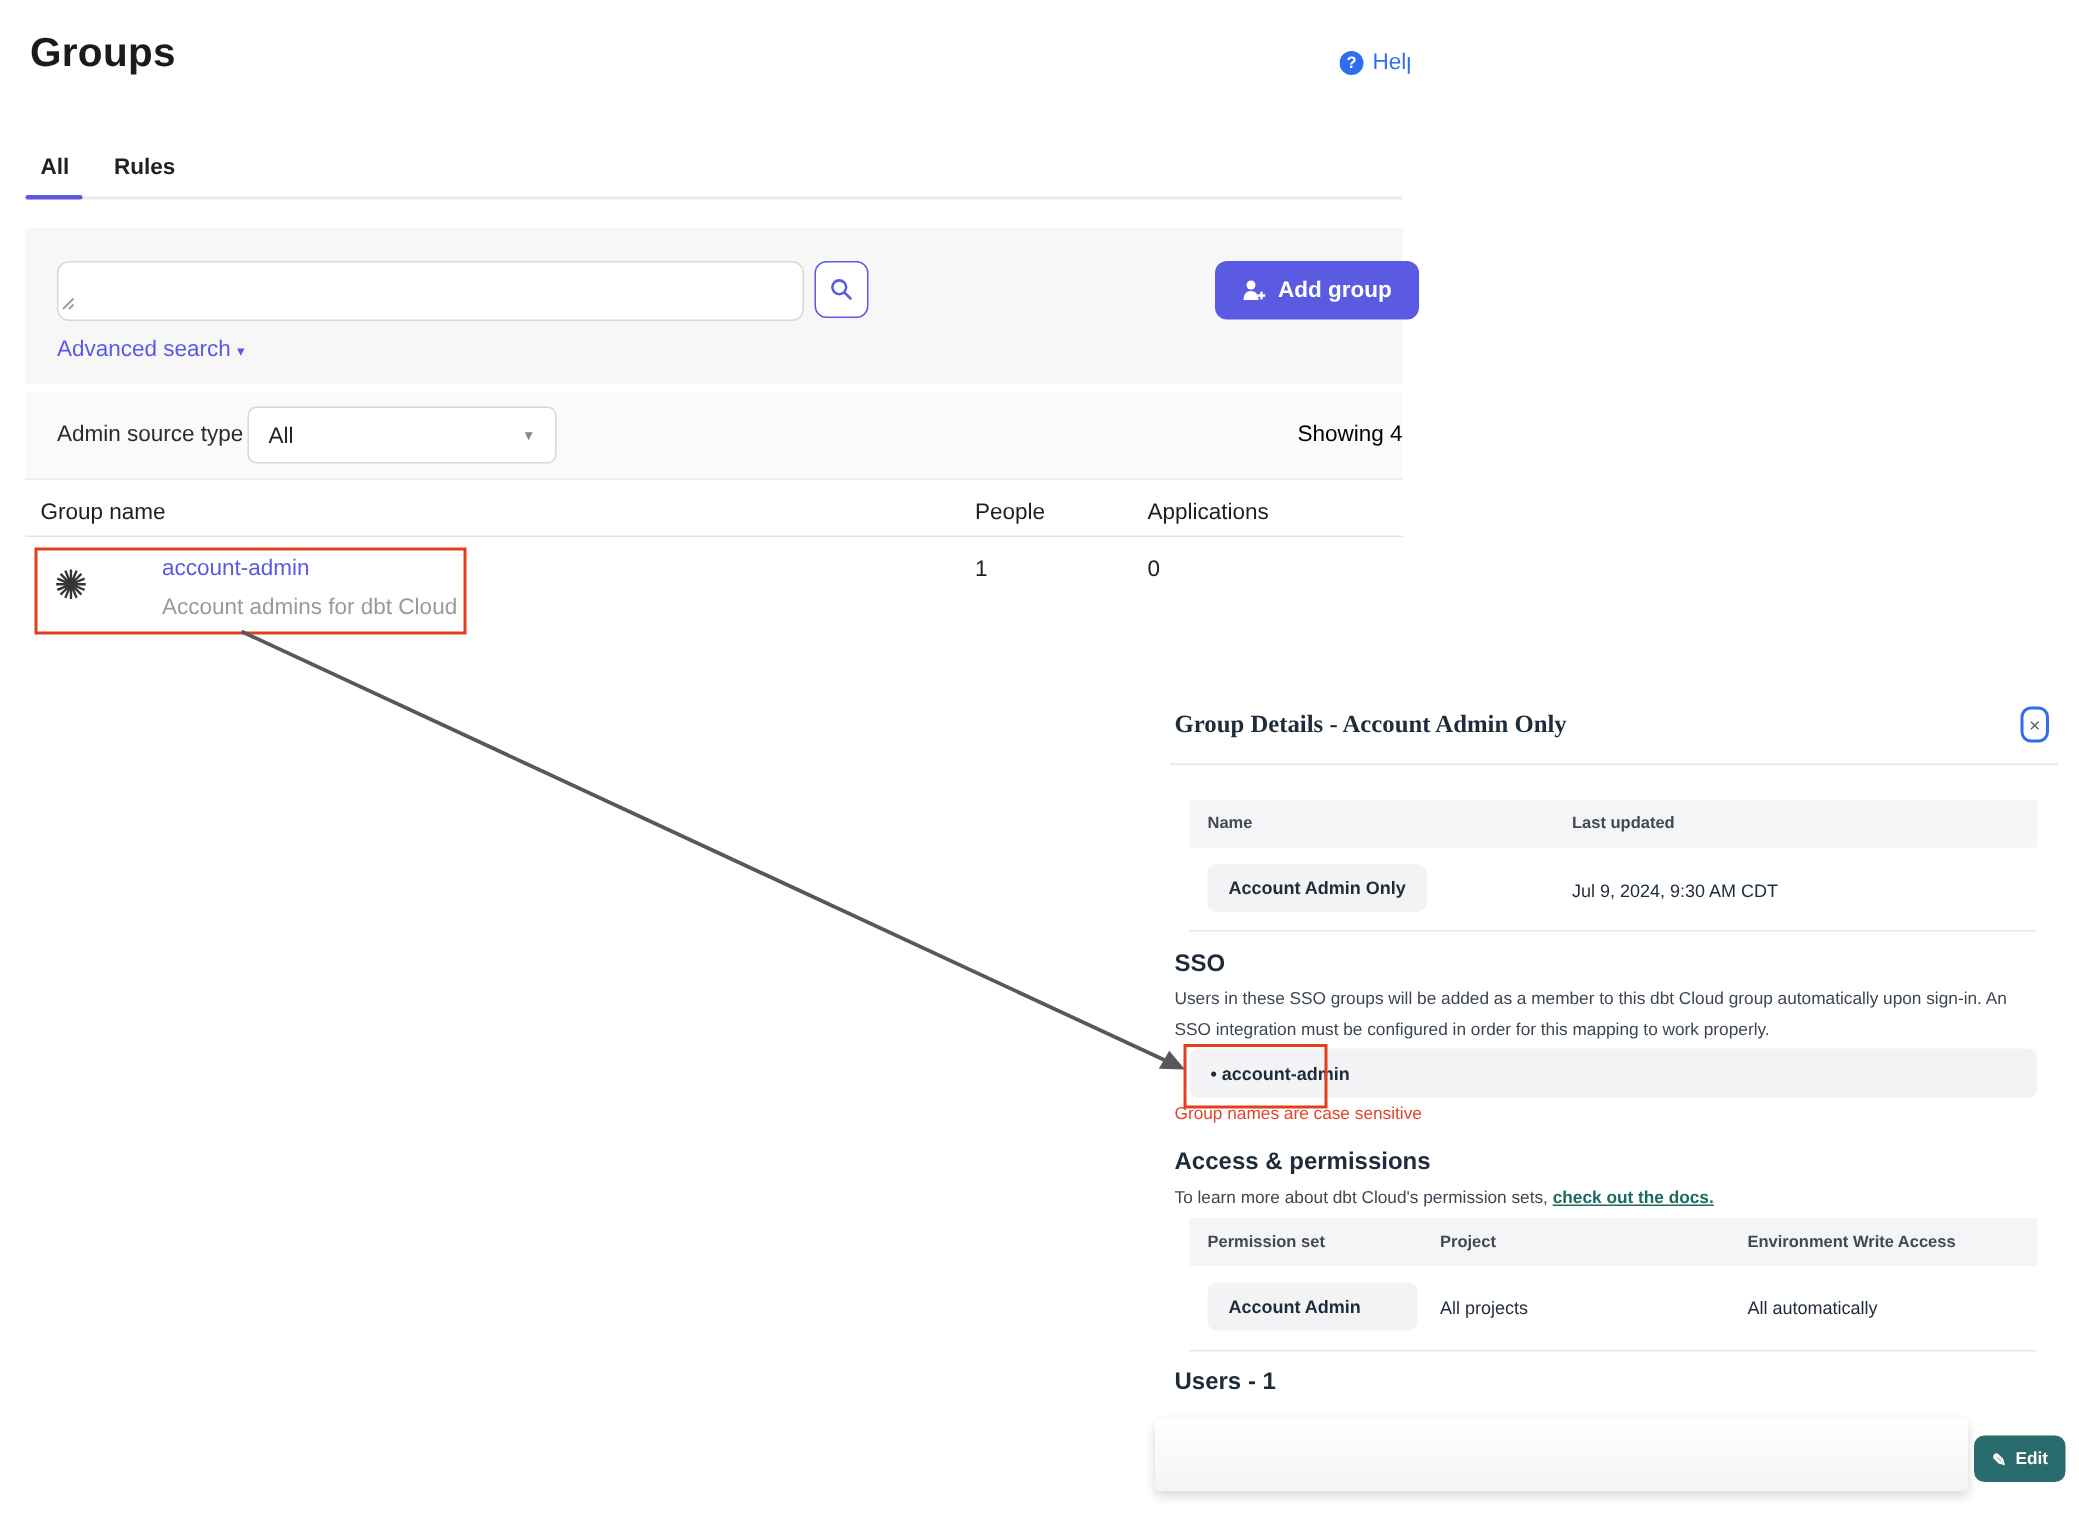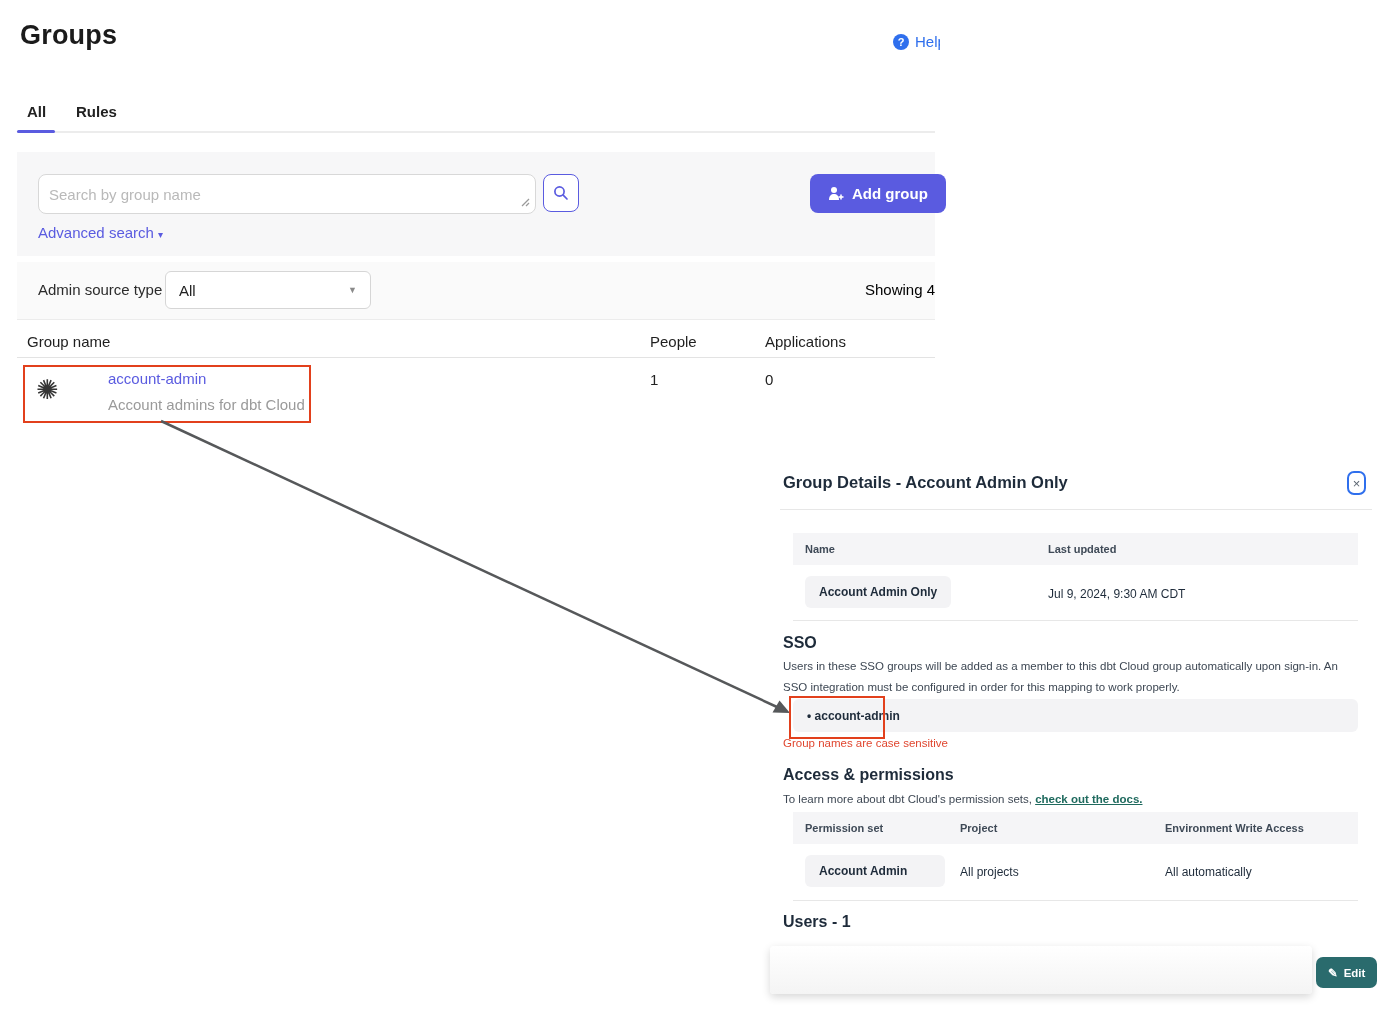--- a/index.html
+++ b/index.html
@@ -39,21 +39,21 @@
   .divider{background:#e3e3e3;height:1px;}
   .group-icon{font-size:27px;color:#353535;line-height:1;}
   .group-link{font-size:15px;color:#5a5be0;cursor:pointer;text-decoration:none;}
   .group-desc{font-size:15px;color:#9a9a9a;}
   .cell-num{font-size:15px;color:#222;}
   .add-group-btn{background:#5a5be0;color:#fff;border:none;border-radius:8px;
     font-size:15px;font-weight:bold;display:flex;align-items:center;gap:8px;
     padding:0 18px;height:39px;cursor:pointer;font-family:"Liberation Sans",sans-serif;}
   .red-box{border:2px solid #e2401c;background:transparent;}
   
-  .panel-title{font-size:16.5px;font-weight:bold;color:#1e2b3a;}
+  .panel-title{font-size:16.5px;font-weight:bold;color:#1e2b3a;font-family:Liberation Serif, serif;}
   .close-btn{width:19px;height:24px;border:2px solid #2f6fed;border-radius:7px;background:#fff;
     color:#5a6470;font-size:13px;display:flex;align-items:center;justify-content:center;cursor:pointer;}
   .p-divider{background:#e7e7e7;height:1px;}
   .tbl-head{background:#f5f5f7;}
   .tbl-head-label{font-size:11px;color:#3f4a57;font-weight:bold;}
   .chip{background:#f3f3f5;border-radius:6px;font-size:12px;font-weight:bold;color:#1e2b3a;
     padding:9px 14px;display:inline-block;}
   .p-cell{font-size:12px;color:#1e2b3a;}
   .p-heading{font-size:16px;font-weight:bold;color:#1e2b3a;}
   .p-body{font-size:11.5px;color:#3d4753;line-height:1.8;}
@@ -78,21 +78,20 @@
 </div>
 
 <div class="abs tab" style="left:27px;top:103px;">All</div>
 <div class="abs tab" style="left:76px;top:103px;">Rules</div>
 <div class="abs tab-track" style="left:17px;top:131px;width:918px;"></div>
 <div class="abs tab-active-bar" style="left:17px;top:130px;width:38px;"></div>
 
 <div class="abs search-panel" style="left:17px;top:152px;width:918px;height:104px;"></div>
 
 <div class="abs search-box" style="left:38px;top:174px;width:496px;height:38px;">
-  <input type="text" placeholder="Search by group name" style="">
   <svg class="resize-grip" viewBox="0 0 11 11">
     <line x1="3" y1="10" x2="10" y2="3" stroke="#9a9a9a" stroke-width="1.2"></line>
     <line x1="7" y1="10" x2="10" y2="7" stroke="#9a9a9a" stroke-width="1.2"></line>
   </svg>
 </div>
 
 <button class="abs search-btn" style="left:543px;top:174px;width:36px;height:38px;">
   <svg width="16" height="16" viewBox="0 0 16 16">
     <circle cx="6.5" cy="6.5" r="4.6" fill="none" stroke="#5a5be0" stroke-width="1.7"></circle>
     <line x1="10.2" y1="10.2" x2="14" y2="14" stroke="#5a5be0" stroke-width="1.7" stroke-linecap="round"></line>

